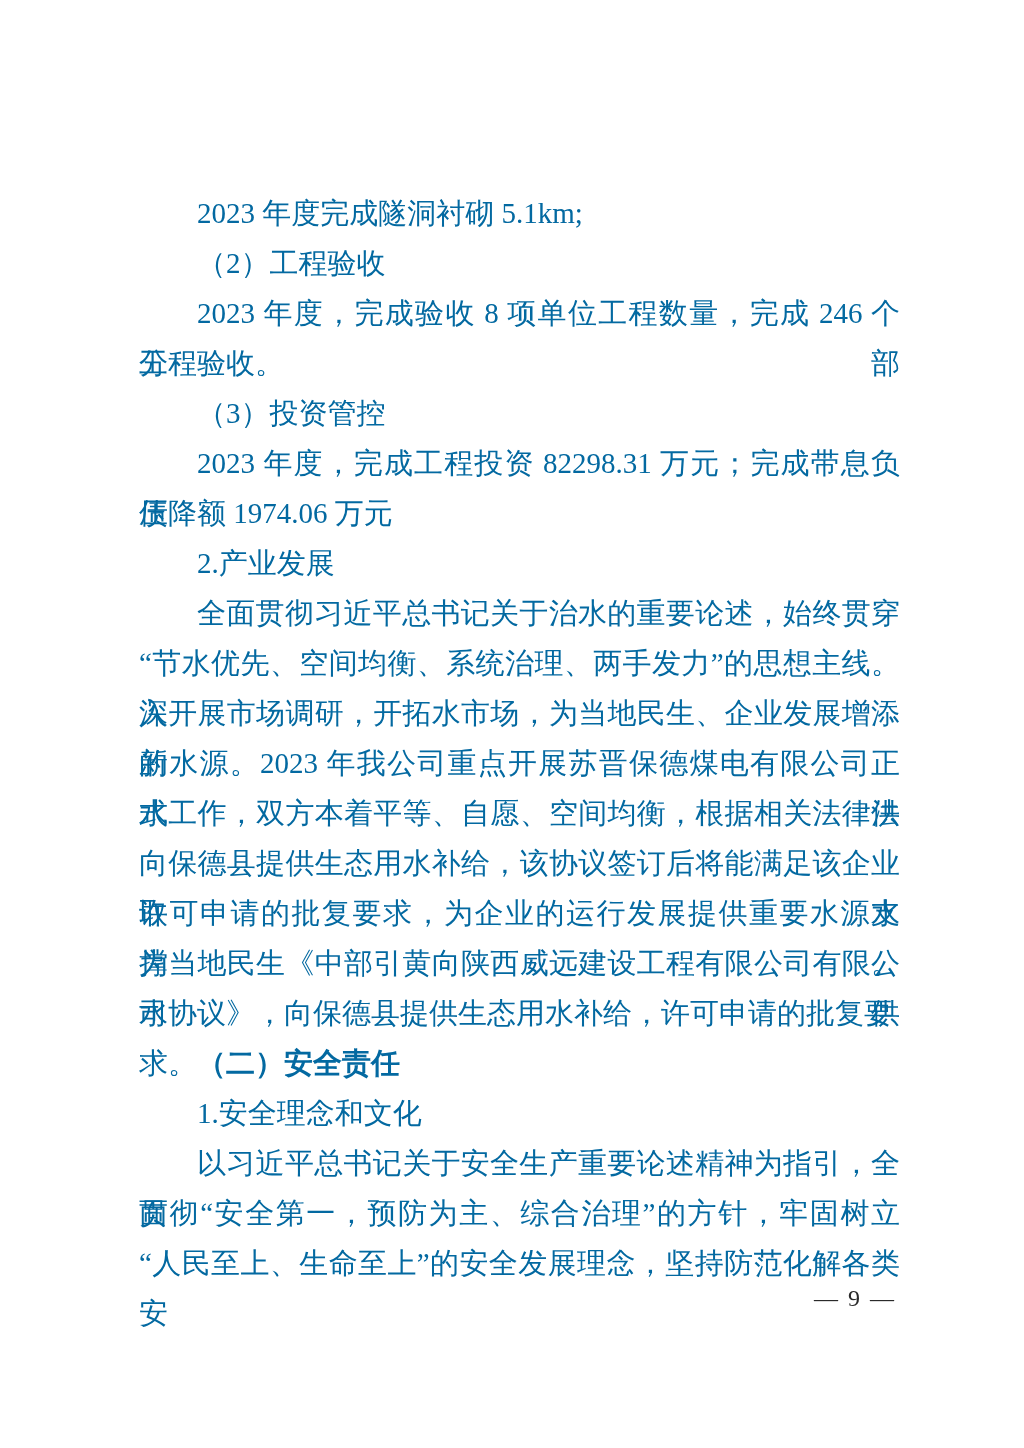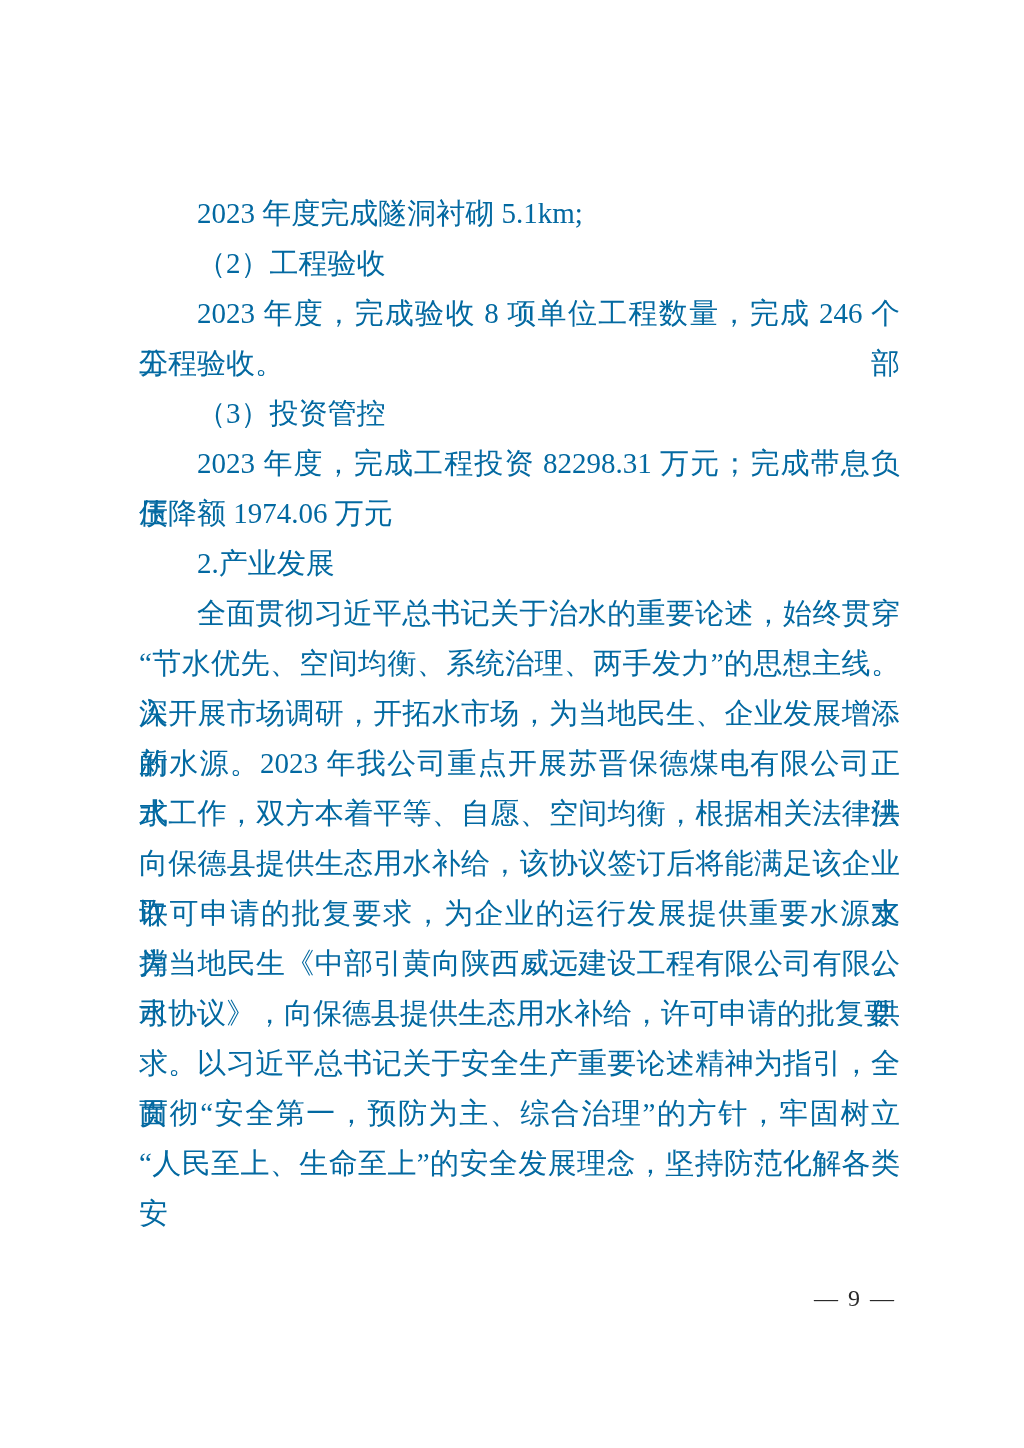--- a/index.html
+++ b/index.html
@@ -71,18 +71,20 @@
       <div class="line indent">2.产业发展</div>
       <div class="line indent justify">全面贯彻习近平总书记关于治水的重要论述，始终贯穿</div>
       <div class="line justify">“节水优先、空间均衡、系统治理、两手发力”的思想主线。深</div>
       <div class="line justify">入开展市场调研，开拓水市场，为当地民生、企业发展增添新</div>
       <div class="line justify">的水源。2023 年我公司重点开展苏晋保德煤电有限公司正式供</div>
       <div class="line justify">水工作，双方本着平等、自愿、空间均衡，根据相关法律法</div>
       <div class="line justify">向保德县提供生态用水补给，该协议签订后将能满足该企业取水</div>
       <div class="line justify">许可申请的批复要求，为企业的运行发展提供重要水源支撑。</div>
       <div class="line justify">为当地民生《中部引黄向陕西威远建设工程有限公司有限公司供</div>
       <div class="line">水协议》，向保德县提供生态用水补给，许可申请的批复要求。</div>
+      <div class="line indent bold">（二）安全责任</div>
+      <div class="line indent">1.安全理念和文化</div>
       <div class="line indent justify">以习近平总书记关于安全生产重要论述精神为指引，全面</div>
       <div class="line justify">贯彻“安全第一，预防为主、综合治理”的方针，牢固树立</div>
       <div class="line justify">“人民至上、生命至上”的安全发展理念，坚持防范化解各类安</div>
     </div>
   <div class="page-number">— 9 —</div>
 </div>
 
 </body></html>

